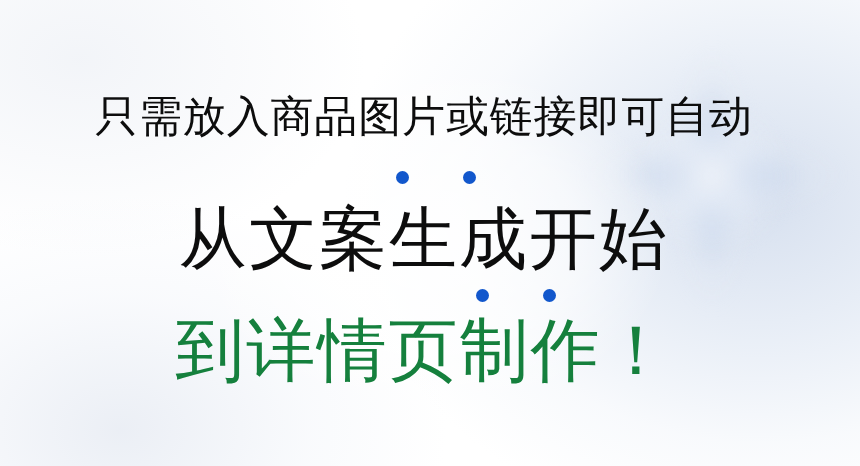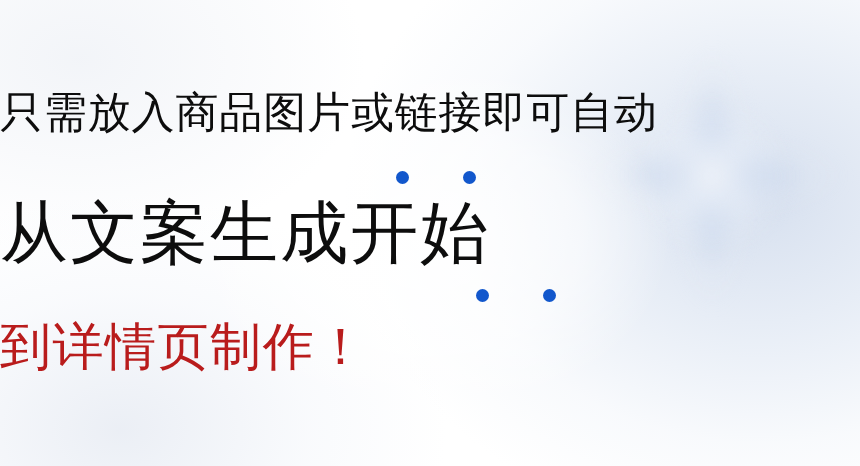--- a/index.html
+++ b/index.html
@@ -109,45 +109,45 @@
     display: flex;
     flex-direction: column;
     align-items: center;
     justify-content: flex-start;
   }
 
   .headline {
     position: absolute;
     left: 0;
     right: 12px;
-    text-align: left;
+    text-align: center;
     white-space: nowrap;
-    font-family: Liberation Mono, monospace;
+    font-family: Liberation Sans, sans-serif;
     font-weight: 400;
     letter-spacing: 0.02em;
   }
 
   .line-1 {
     top: 88px;
     font-size: 43px;
     line-height: 56px;
     color: #0d0d0d;
   }
   .line-2 {
     top: 205px;
     font-size: 68px;
     line-height: 66px;
     color: #0d0d0d;
     letter-spacing: 0.03em;
   }
   .line-3 {
     top: 318px;
-    font-size: 51px;
+    font-size: 69px;
     line-height: 66px;
-    color: #b91c1c;
+    color: #15803d;
     letter-spacing: 0.03em;
   }
 
   
   .dot-row {
     position: absolute;
     display: flex;
     align-items: center;
   }
   .dot-row-1 { left: 396px; top: 171px; gap: 54px; }

